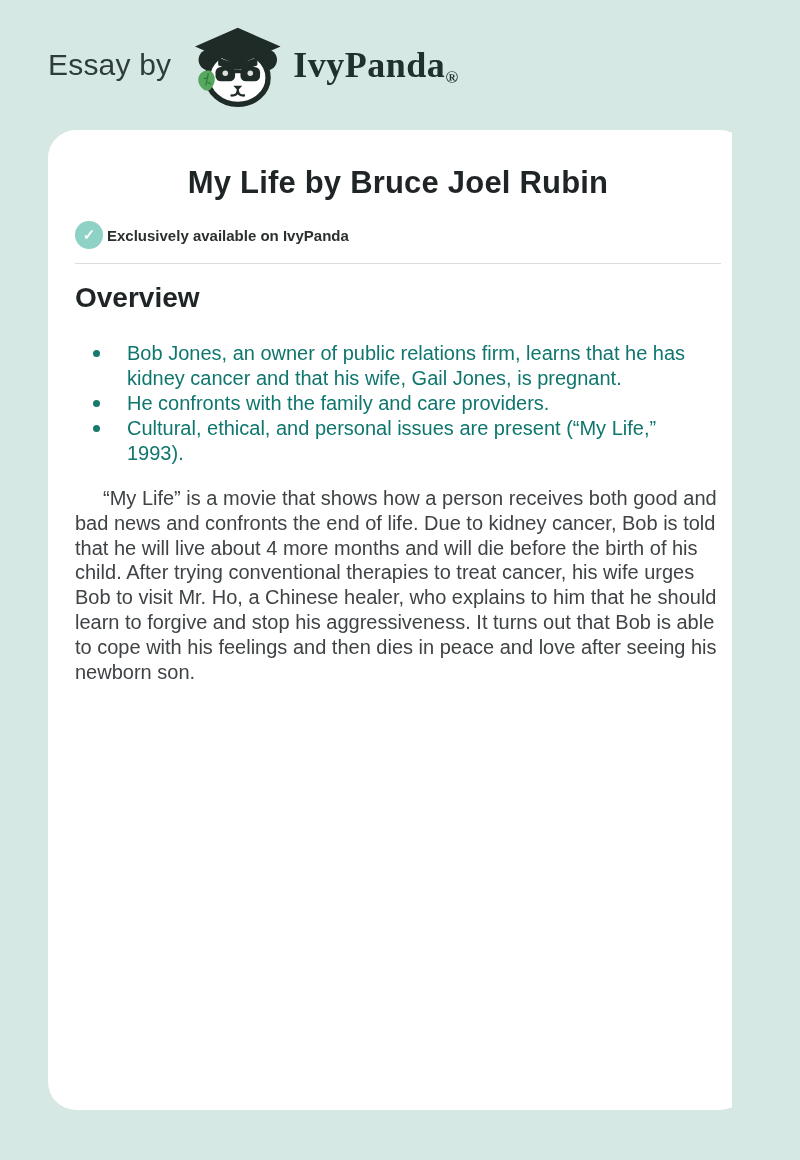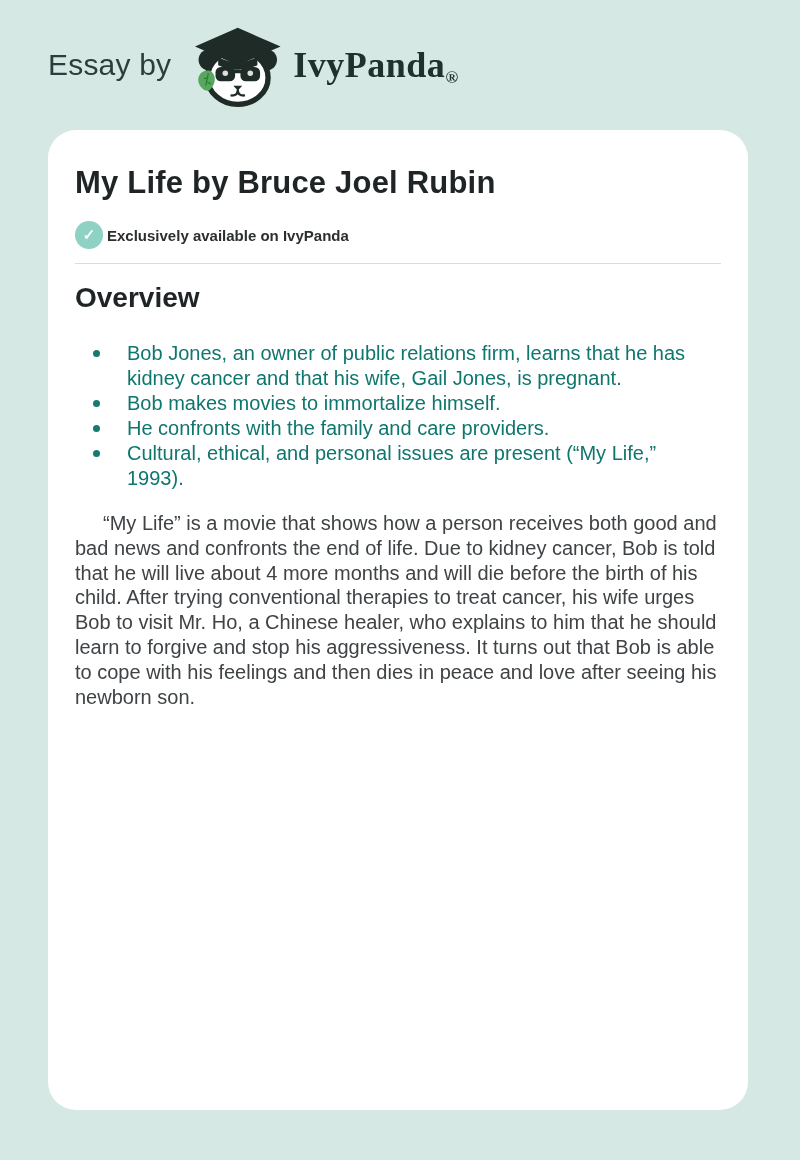--- a/index.html
+++ b/index.html
@@ -5,21 +5,21 @@
   * { box-sizing: border-box; }
   html, body {
     margin: 0;
     padding: 0;
     width: 800px;
     height: 1160px;
     background: #d5e8e4;
     font-family: "Liberation Sans", sans-serif;
     -webkit-font-smoothing: antialiased;
   }
-  .page { width: 800px; height: 1160px; overflow: hidden; }
+  .page { width: 732px; height: 1160px; overflow: hidden; }
 
   
   .header {
     height: 130px;
     display: flex;
     align-items: center;
     padding-left: 48px;
   }
   .essay-by {
     font-size: 30px;
@@ -56,20 +56,21 @@
     border-radius: 28px;
     padding: 34px 27px 0 27px;
   }
   .title {
     margin: 0;
     font-size: 31px;
     line-height: 37px;
     font-weight: 700;
     color: #1f2526;
     letter-spacing: 0.2px;
+    text-align: center;
   }
   .badge-row {
     display: flex;
     align-items: center;
     margin-top: 20px;
   }
   .badge-circle {
     width: 28px;
     height: 28px;
     border-radius: 50%;
@@ -179,24 +180,20 @@
     </div>
 
     <hr class="divider">
 
     <h2 class="section-heading">Overview</h2>
 
     <ul class="overview-list">
       <li>
         <span class="bullet-dot"></span>
         <span>Bob Jones, an owner of public relations firm, learns that he has kidney cancer and that his wife, Gail Jones, is pregnant.</span>
-      </li>
-      <li>
-        <span class="bullet-dot"></span>
-        <span>Bob makes movies to immortalize himself.</span>
       </li>
       <li>
         <span class="bullet-dot"></span>
         <span>He confronts with the family and care providers.</span>
       </li>
       <li>
         <span class="bullet-dot"></span>
         <span>Cultural, ethical, and personal issues are present (“My Life,” 1993).</span>
       </li>
     </ul>

